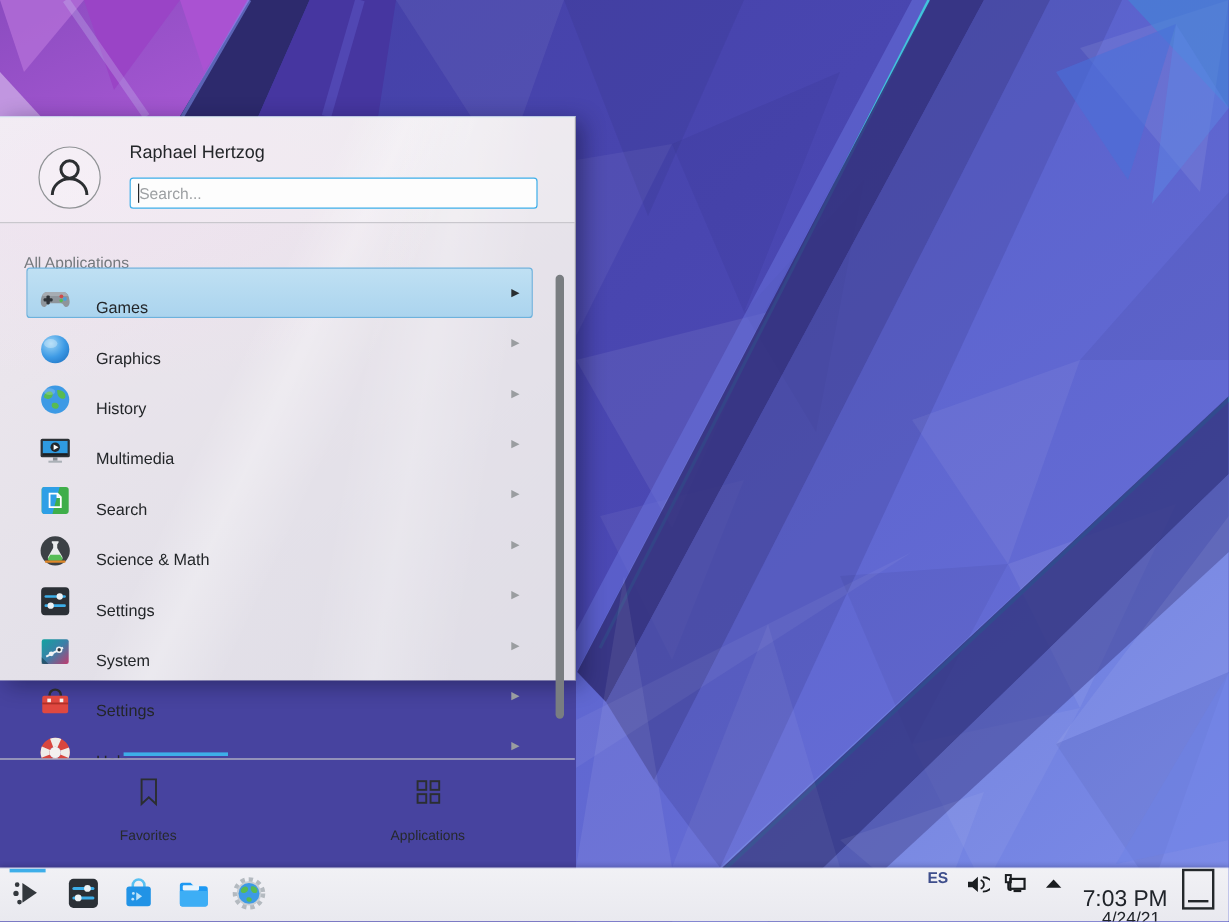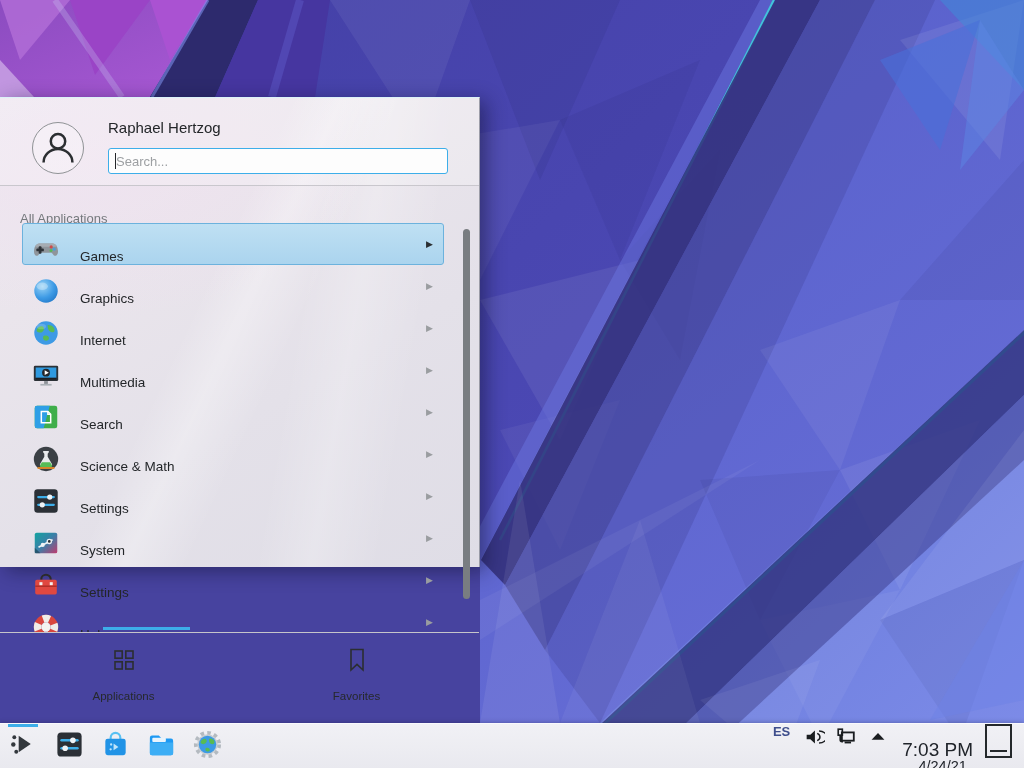--- a/index.html
+++ b/index.html
@@ -216,21 +216,21 @@
       <div class="cat-row">
         <span class="cat-icon">
           <svg viewBox="0 0 32 32">
             <circle cx="16" cy="16" r="12.5" fill="#3d9ae5"></circle>
             <path d="M6,13 C7,9 12,7.5 13.5,10 C15,12.5 12,16 9.2,15.4 C7.2,15 5.7,14.2 6,13Z" fill="#58bb52"></path>
             <path d="M18,7.5 C22,7 26,10.5 25,13.8 C24,17 18.5,14.5 18.2,11.5 C18,9.5 17.3,8 18,7.5Z" fill="#58bb52"></path>
             <path d="M14,19 C17,18 20,20 19,22.5 C18,25 13.5,24.5 13,22 C12.7,20.5 13,19.3 14,19Z" fill="#58bb52"></path>
             <ellipse cx="11" cy="9" rx="5" ry="3" fill="#ffffff" opacity=".18"></ellipse>
           </svg>
         </span>
-        <span class="cat-label">Internet</span>
+        <span class="cat-label">History</span>
         <span class="cat-arrow">▶</span>
       </div>
       <div class="cat-row">
         <span class="cat-icon">
           <svg viewBox="0 0 32 32">
             <rect x="3" y="6" width="26" height="16.5" rx="1.5" fill="#2c3136"></rect>
             <rect x="5" y="8" width="22" height="11" fill="#2f9ae0"></rect>
             <rect x="5" y="19" width="22" height="1.8" fill="#1c1f23"></rect>
             <circle cx="16" cy="13.5" r="4.2" fill="#23272b"></circle>
             <polygon points="14.6,11 19,13.5 14.6,16" fill="#ffffff"></polygon>
@@ -324,34 +324,34 @@
       </div>
     </div>
 
   <div class="list-scrollbar"></div>
 
   <div class="tab-indicator"></div>
   <div class="tabbar-sep"></div>
   <div class="tab-bar">
       <div class="tab">
         <span><svg viewBox="0 0 28 28">
+            <path d="M8,3.5 h12 v20.5 l-6,-5.6 l-6,5.6 z" fill="none" stroke="#2b2e31" stroke-width="1.6"></path>
+          </svg></span>
+        <span class="tab-label">Favorites</span>
+      </div>
+      <div class="tab">
+        <span><svg viewBox="0 0 28 28">
             <g fill="none" stroke="#2b2e31" stroke-width="1.6">
               <rect x="5" y="5" width="7.2" height="7.2"></rect>
               <rect x="15.8" y="5" width="7.2" height="7.2"></rect>
               <rect x="5" y="15.8" width="7.2" height="7.2"></rect>
               <rect x="15.8" y="15.8" width="7.2" height="7.2"></rect>
             </g>
           </svg></span>
         <span class="tab-label">Applications</span>
-      </div>
-      <div class="tab">
-        <span><svg viewBox="0 0 28 28">
-            <path d="M8,3.5 h12 v20.5 l-6,-5.6 l-6,5.6 z" fill="none" stroke="#2b2e31" stroke-width="1.6"></path>
-          </svg></span>
-        <span class="tab-label">Favorites</span>
       </div>
     </div>
 </div>
 
 <div class="taskbar">
   <div class="task-launchers">
       <div class="task-btn">
         <div class="task-active-line"></div>
         <span><svg viewBox="0 0 32 32">
             <path d="M11,7 l12.5,8.5 L11,24 z" fill="#33383d"></path>

